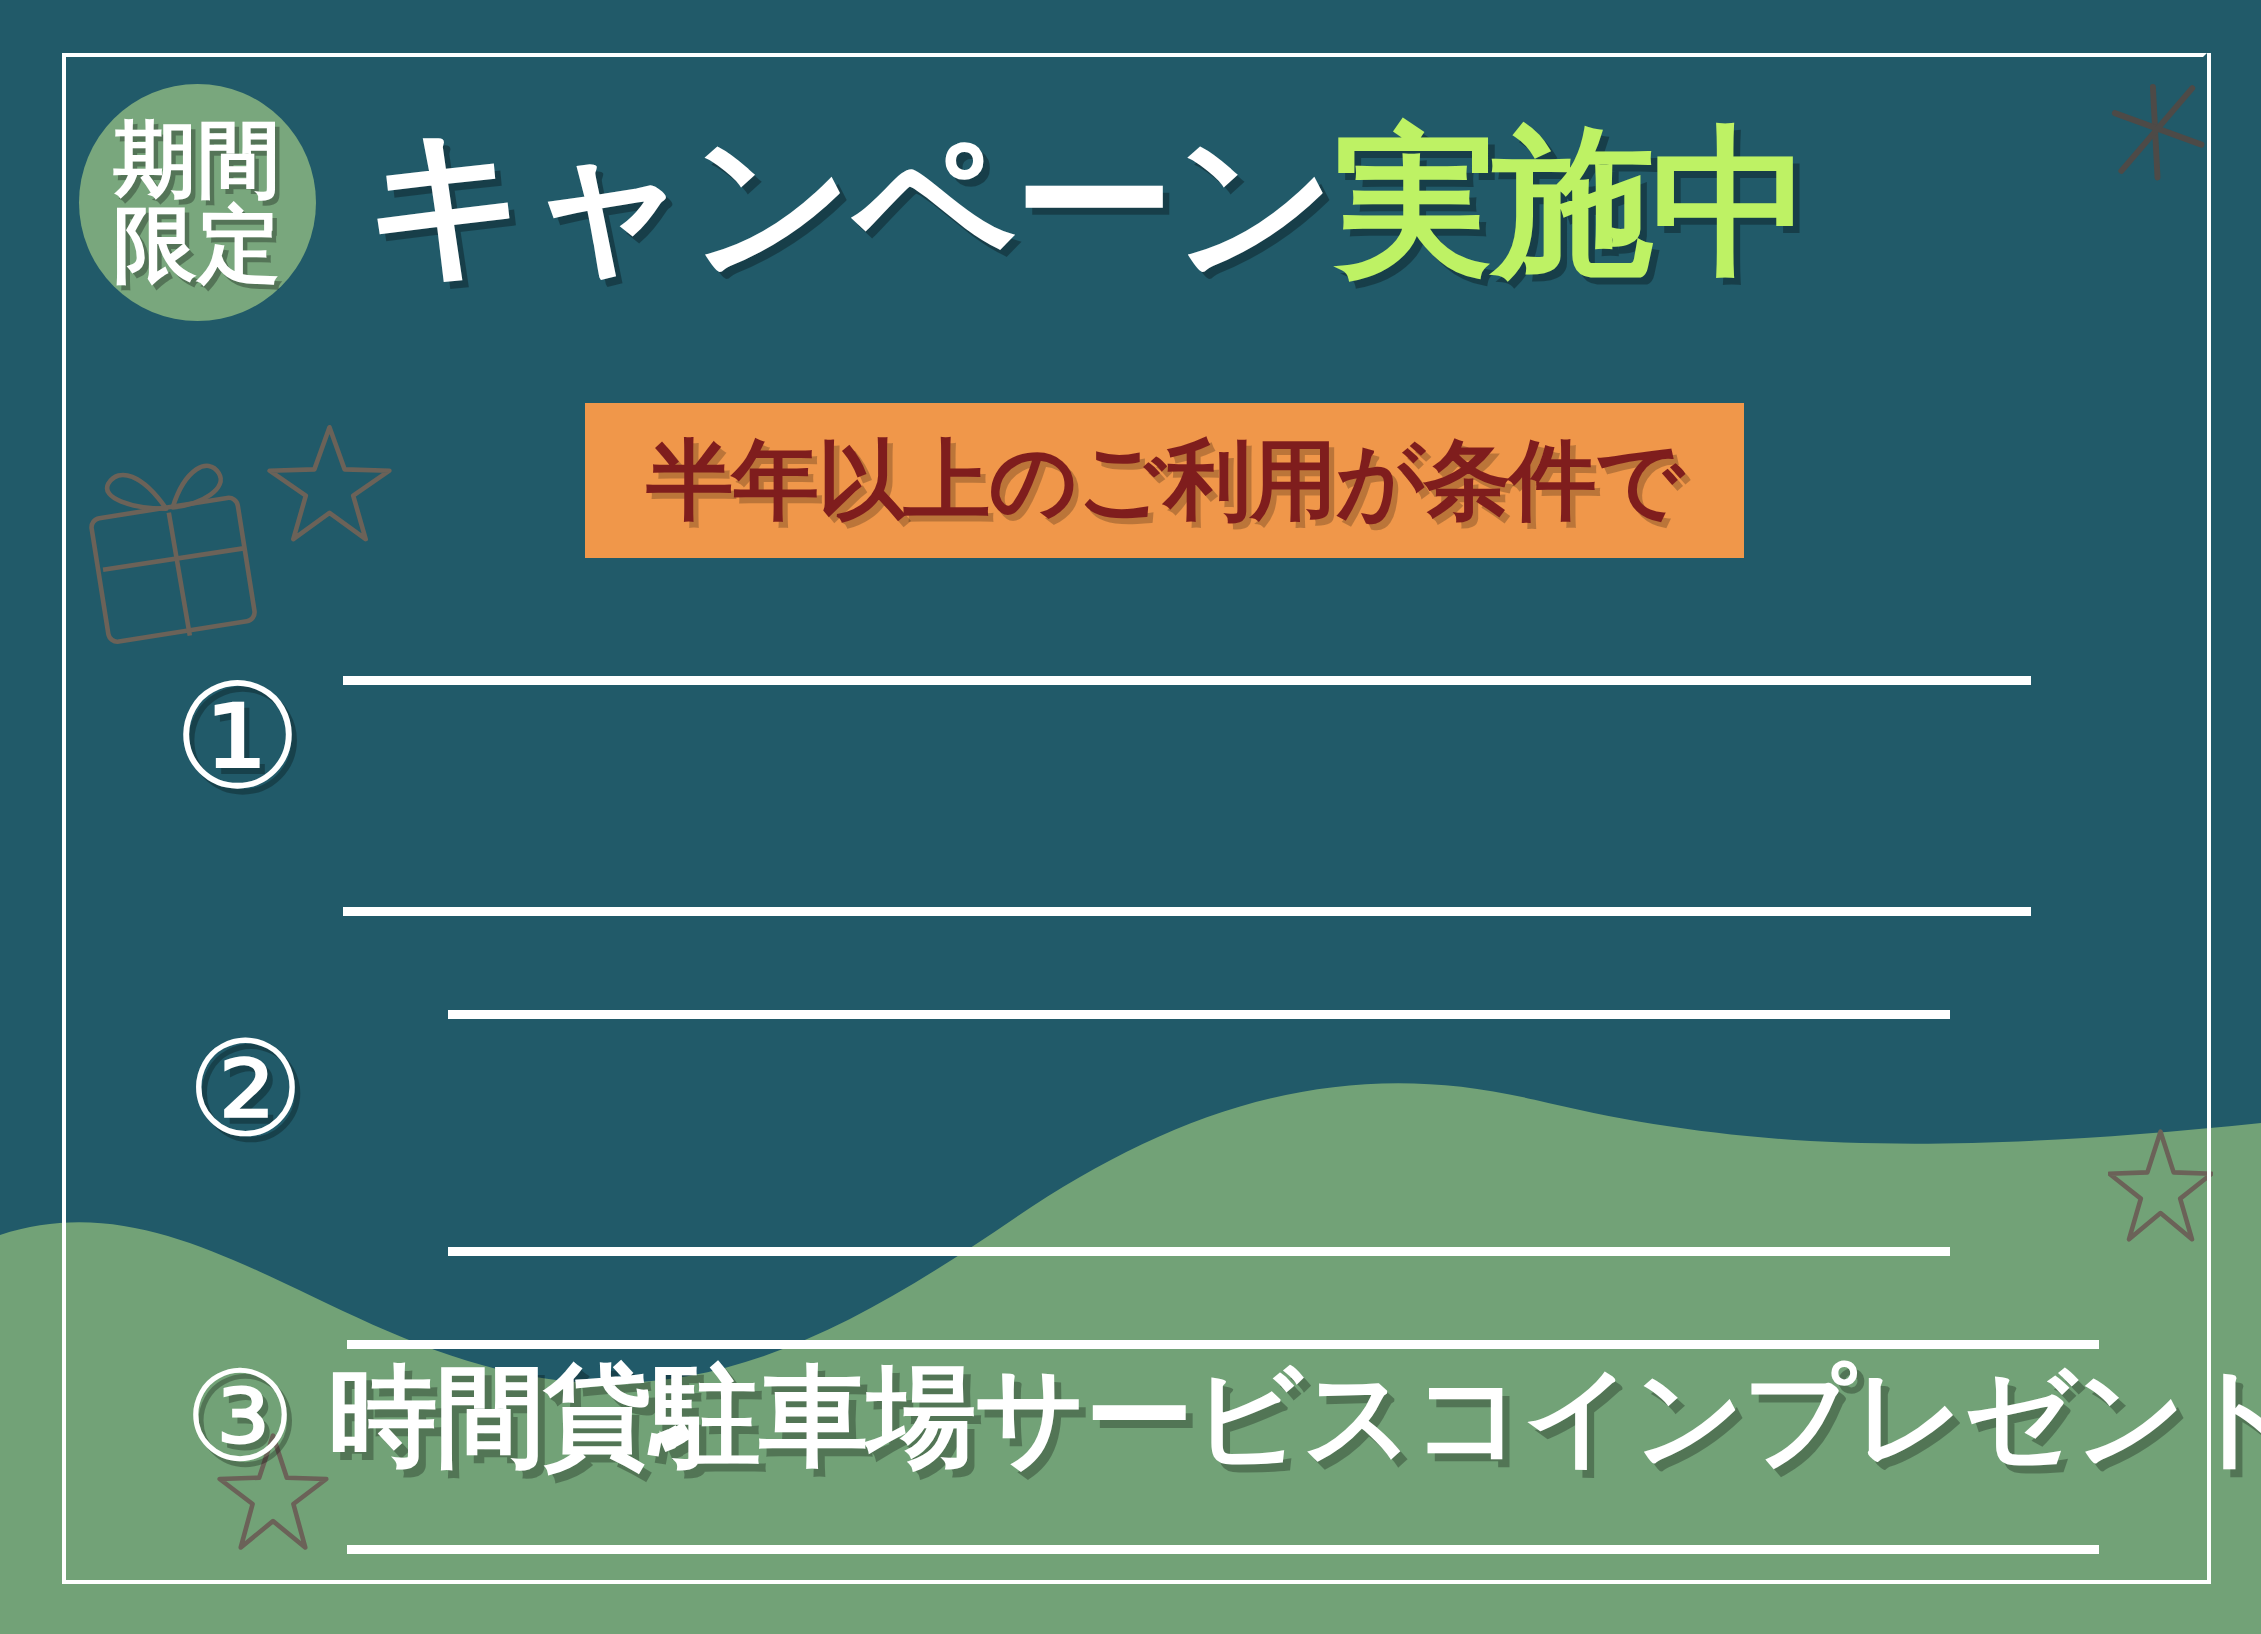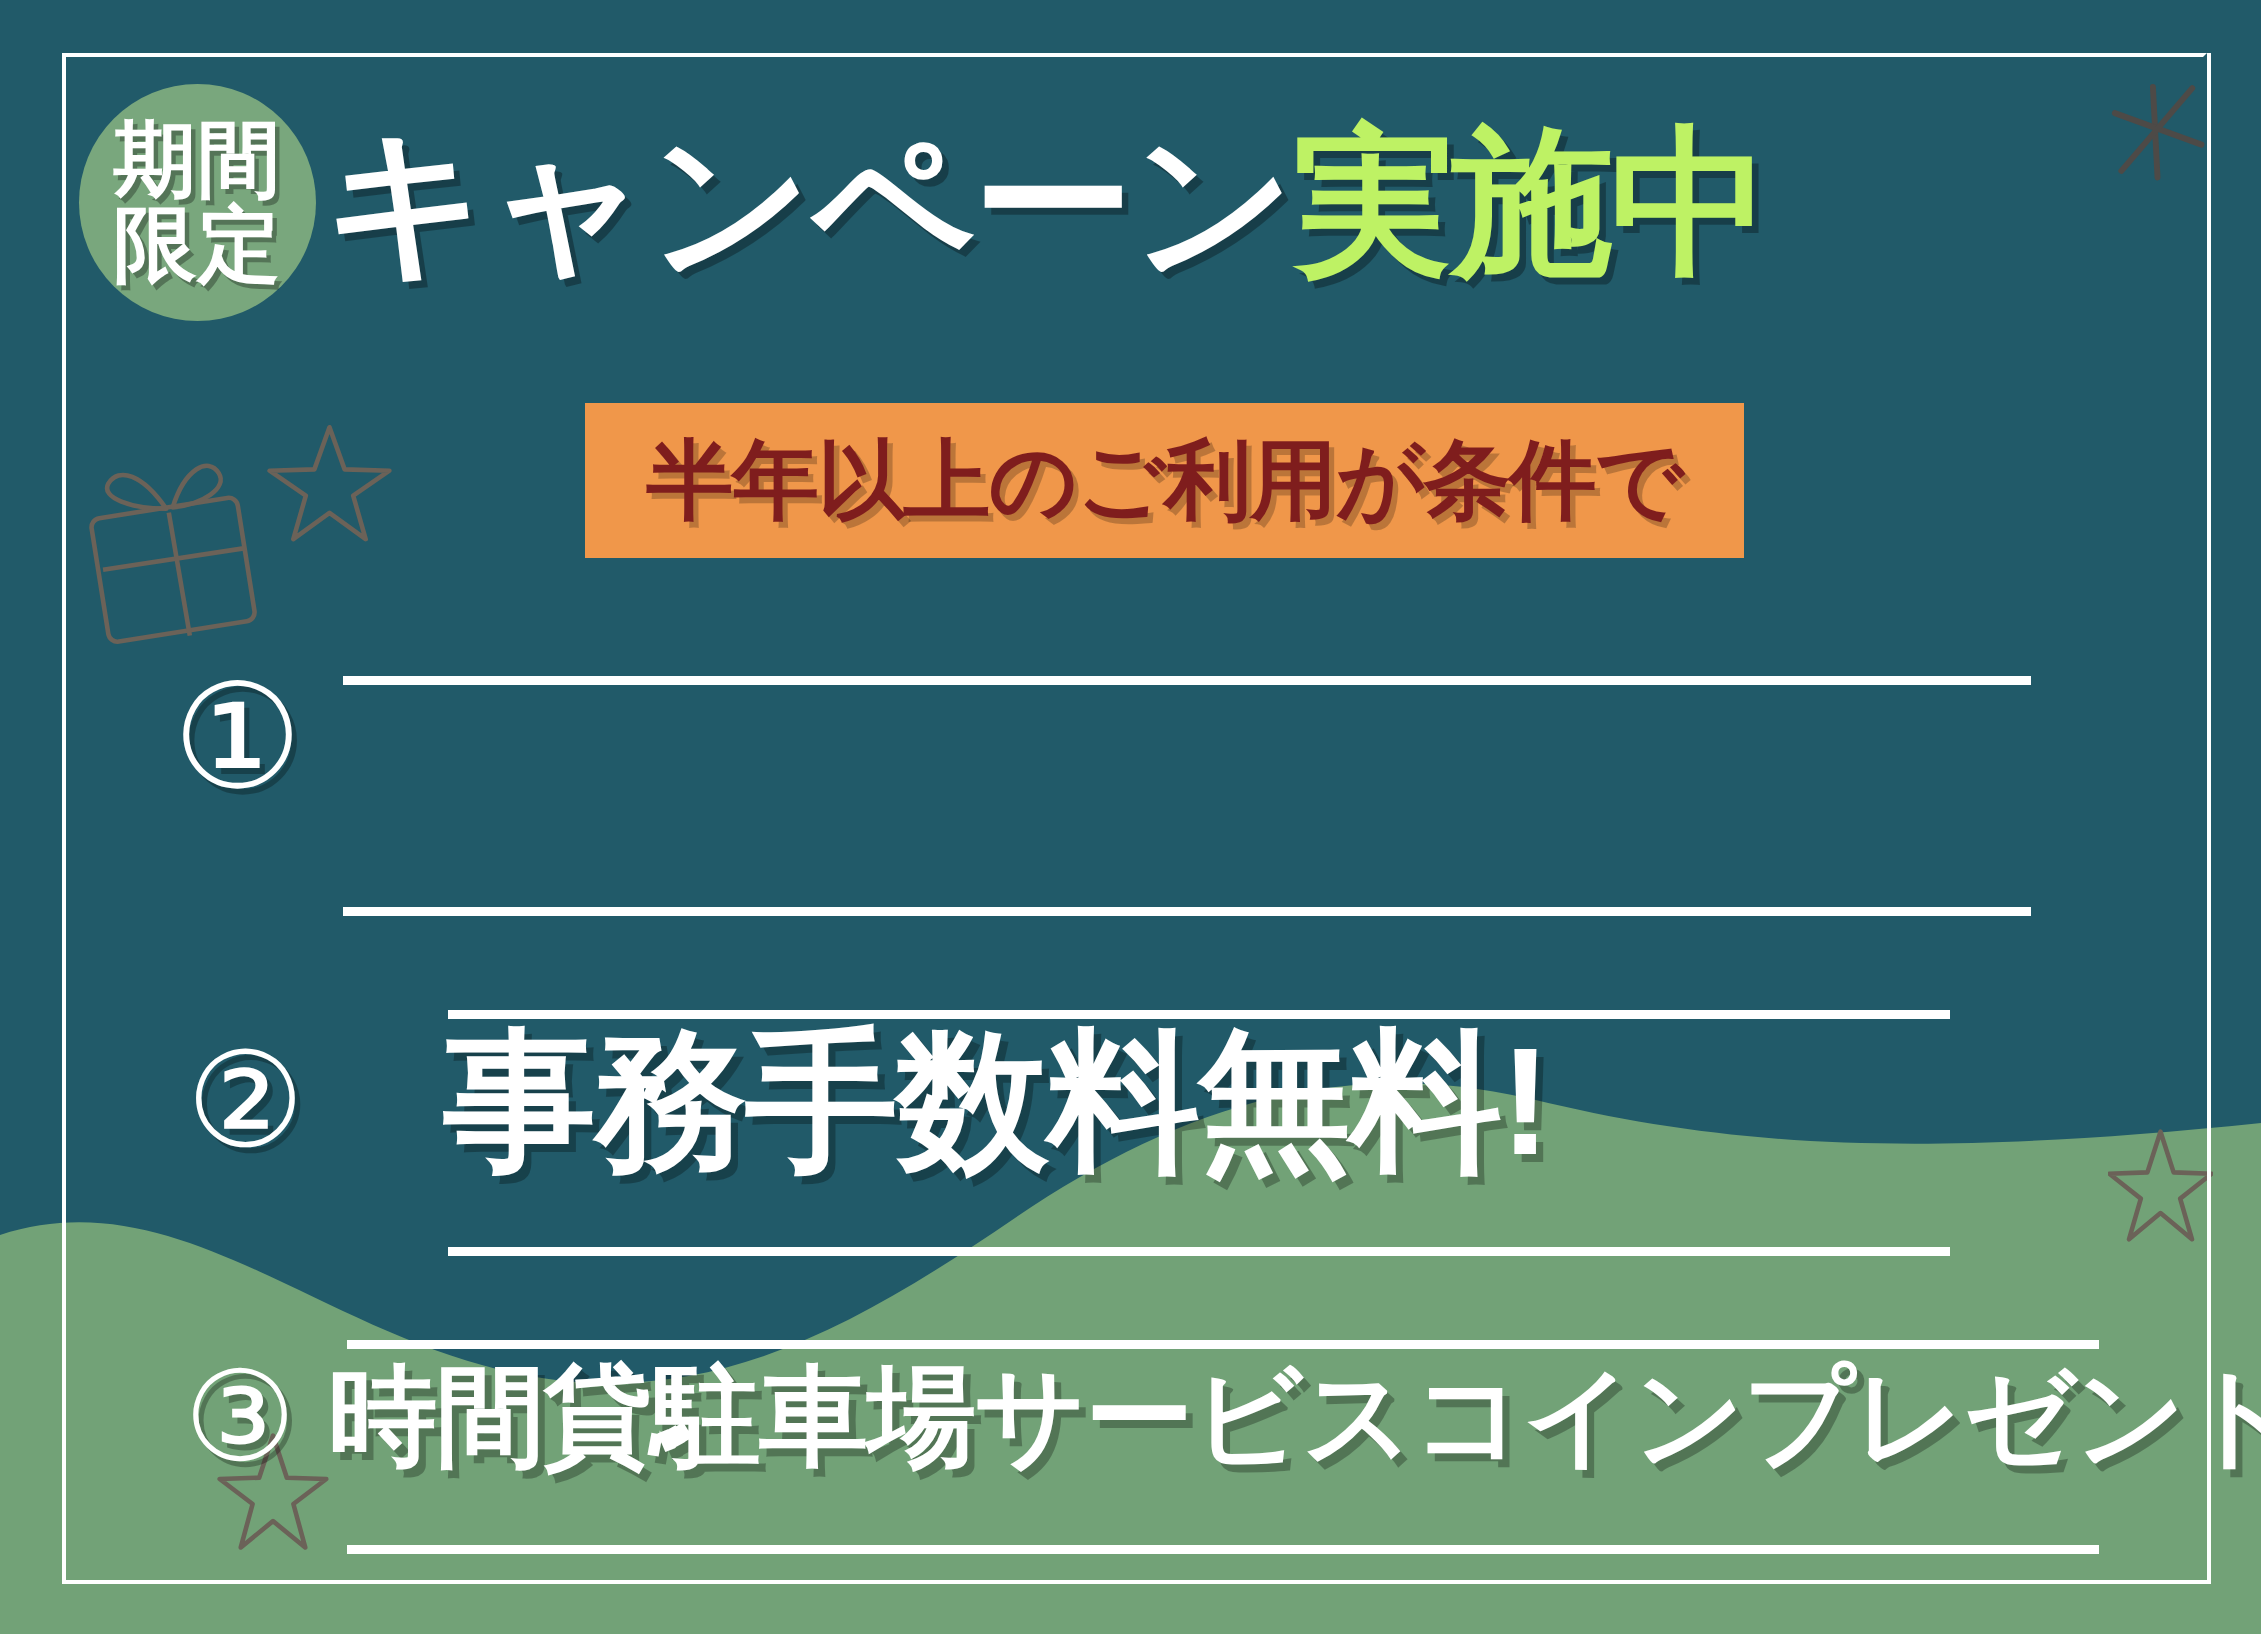--- a/index.html
+++ b/index.html
@@ -100,20 +100,21 @@
     color: #ffffff;
     font-size: 83px;
     font-weight: bold;
     letter-spacing: 1.3px;
     text-shadow: 4.6px 5.3px 0 rgba(0,0,0,0.30);
   }
   .headline {
     display: flex;
     align-items: flex-start;
     white-space: nowrap;
+    margin-left: 41px;
   }
   .headline .hl-white,
   .headline .hl-yellow {
     font-size: 161px;
     font-weight: bold;
     line-height: 1;
     letter-spacing: -2.6px;
     text-shadow: 6.6px 7.2px 0 rgba(0,0,0,0.30);
   }
   .headline .hl-white  { color: #ffffff; }
@@ -266,21 +267,20 @@
     <div class="rule" id="rule-2b"></div>
     <div class="rule" id="rule-3a"></div>
     <div class="rule" id="rule-3b"></div>
 
     <div class="benefit" id="benefit-1">
       <span class="num">①</span>
     </div>
 
     <div class="benefit" id="benefit-2">
       <span class="num">②</span>
-      <span class="btxt">事務手数料無料!</span>
     </div>
 
     <div class="benefit" id="benefit-3">
       <span class="num">③</span>
       <span class="btxt">時間貸駐車場サービスコインプレゼント!</span>
     </div>
 
   </div>
 </div>
 

